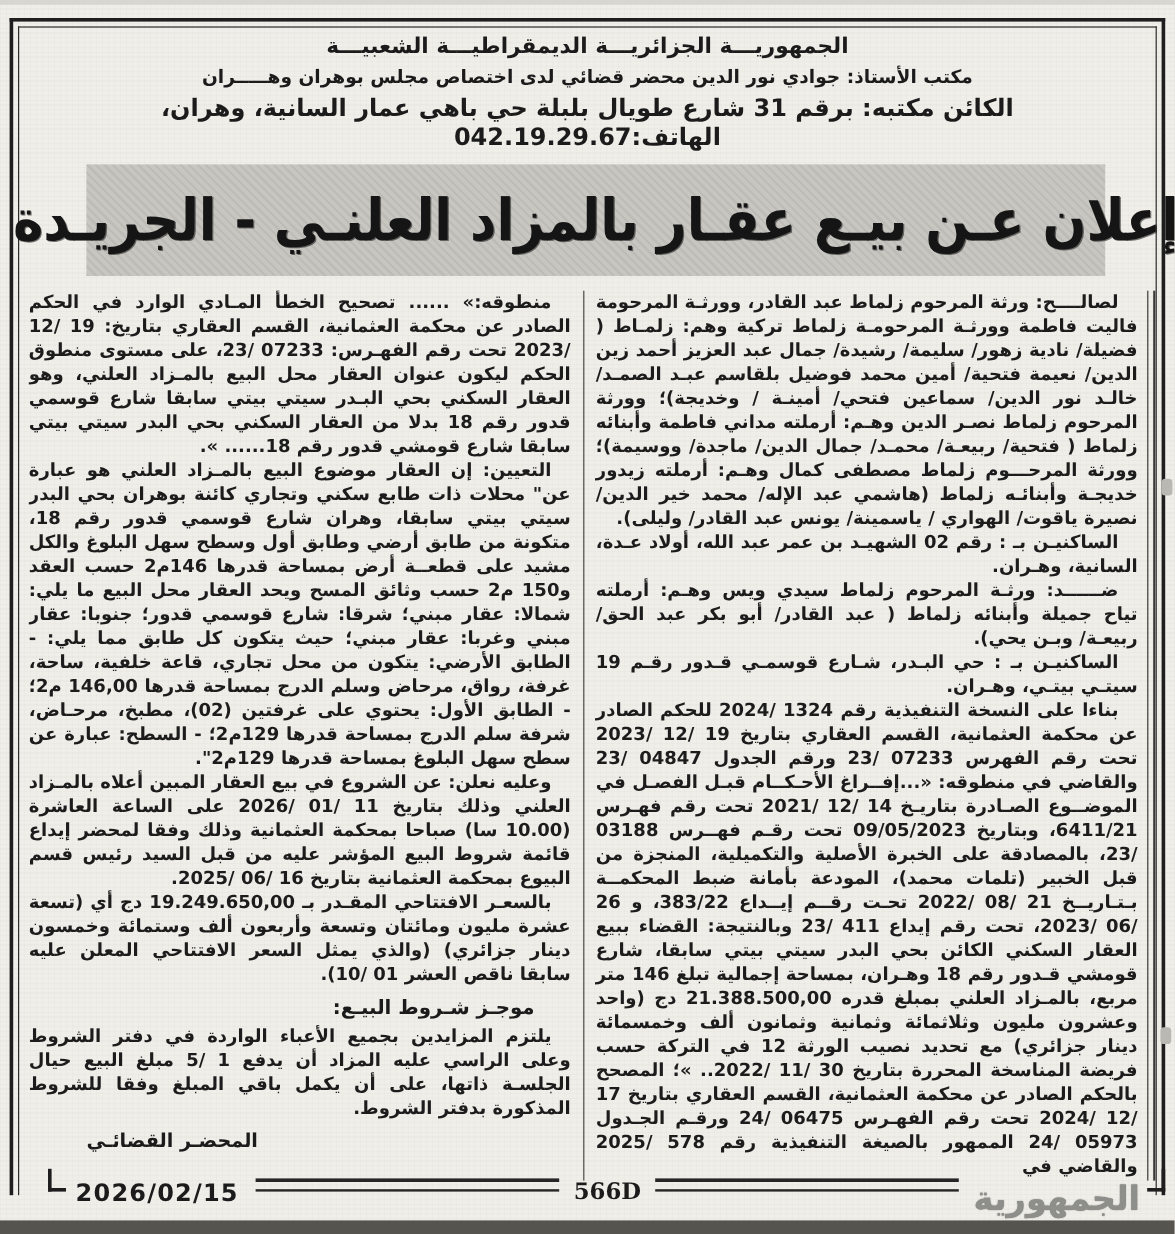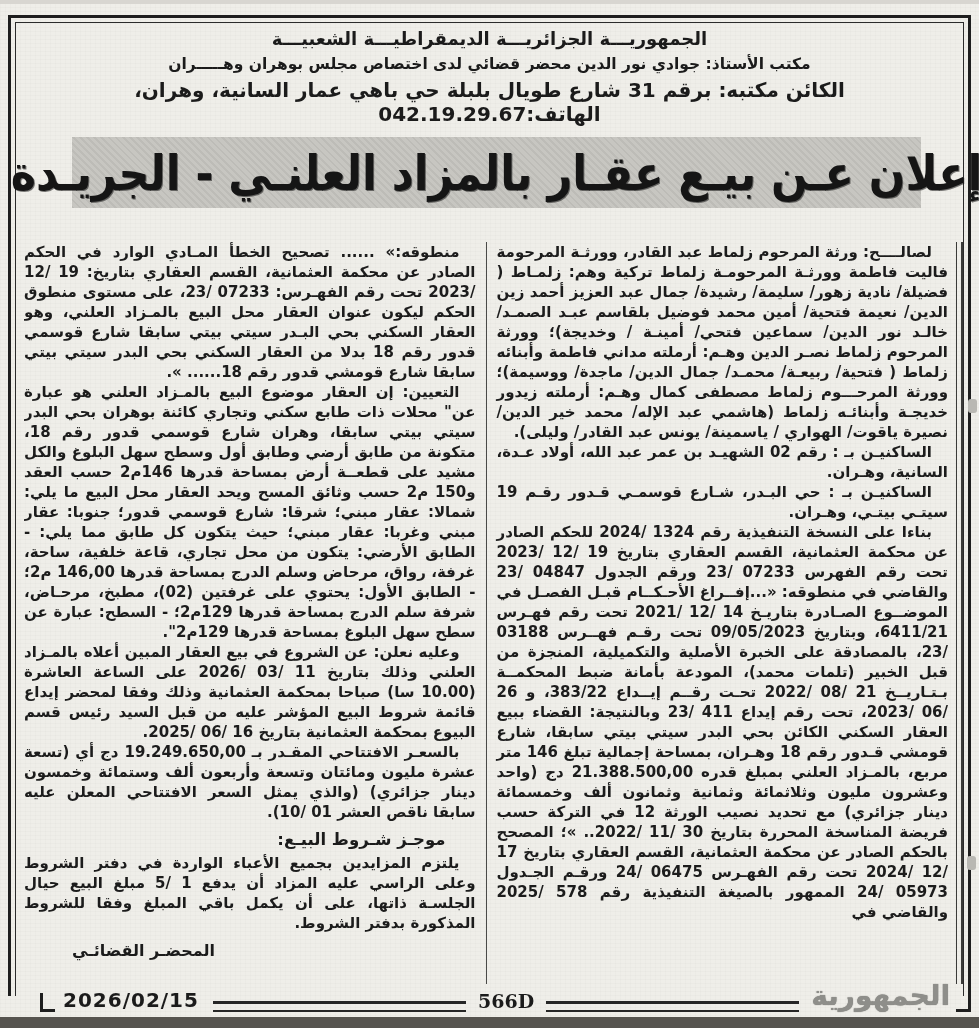--- a/index.html
+++ b/index.html
@@ -31,21 +31,21 @@
   
   .header{
     position:absolute;top:24px;left:60px;right:60px;
     text-align:center;
   }
   .header .h1{font-size:18px;font-weight:bold;letter-spacing:.5px;margin-bottom:6px;}
   .header .h2{font-size:15.5px;font-weight:bold;margin-bottom:5px;}
   .header .h3{font-size:20px;font-weight:bold;}
   
   .title-band{
-    position:absolute;left:72px;right:58px;top:133px;height:71px;
+    position:absolute;left:72px;right:58px;top:133px;height:93px;
     background:#c7c6c1;
     background-image:repeating-linear-gradient(45deg, rgba(0,0,0,0.05) 0 2px, transparent 2px 5px);
     display:flex;align-items:center;justify-content:center;
   }
   .title-band .title{
     font-size:43px;font-weight:bold;white-space:nowrap;
     color:#151515;
     text-shadow:1px 1px 0 rgba(20,20,20,.55);
     transform:scaleY(1.12);
   }
@@ -67,21 +67,21 @@
     font-size:16.5px;font-weight:bold;
     padding:8px 30px 4px 0;
   }
   .signature{
     font-size:16px;font-weight:bold;
     text-align:left;padding-left:48px;margin-top:8px;
   }
   
   .footer{
     position:absolute;left:8px;right:8px;top:978px;height:30px;
-    display:flex;align-items:flex-end;direction:ltr;padding-left:32px;
+    display:flex;align-items:flex-start;direction:ltr;padding-left:32px;
   }
   .corner-l{width:12px;height:16px;border-left:3px solid #1e1e1e;border-bottom:3px solid #1e1e1e;margin-top:-8px;}
   .corner-r{width:12px;height:16px;border-right:3px solid #1e1e1e;border-bottom:3px solid #1e1e1e;margin-top:-8px;}
   .footer .date{font-size:20px;font-weight:bold;padding:0 8px;letter-spacing:1px;}
   .footer .rule{flex:1;height:6px;border-top:3px solid #262626;border-bottom:2px solid #262626;margin:0 6px;}
   .footer .code{font-family:"DejaVu Serif", serif;font-size:19px;font-weight:bold;padding:0 6px;}
   .footer .logo{
     font-size:28px;font-weight:bold;color:#8e8e8a;
     text-shadow:0 0 1px #6d6d69;
     padding:0 6px;direction:rtl;
@@ -107,30 +107,31 @@
   <div class="title-band">
     <div class="title">إعلان عـن بيـع عقـار بالمزاد العلنـي - الجريـدة</div>
   </div>
 
   <div class="bodywrap">
     <div class="rule-right"></div>
 
     <div class="col">
       <p>لصالــــح: ورثة المرحوم زلماط عبد القادر، وورثـة المرحومة فاليت فاطمة وورثـة المرحومـة زلماط تركية وهم: زلمـاط ( فضيلة/ نادية زهور/ سليمة/ رشيدة/ جمال عبد العزيز أحمد زين الدين/ نعيمة فتحية/ أمين محمد فوضيل بلقاسم عبـد الصمـد/ خالـد نور الدين/ سماعين فتحي/ أمينـة / وخديجة)؛ وورثة المرحوم زلماط نصـر الدين وهـم: أرملته مداني فاطمة وأبنائه زلماط ( فتحية/ ربيعـة/ محمـد/ جمال الدين/ ماجدة/ ووسيمة)؛ وورثة المرحـــوم زلماط مصطفى كمال وهـم: أرملته زيدور خديجـة وأبنائـه زلماط (هاشمي عبد الإله/ محمد خير الدين/ نصيرة ياقوت/ الهواري / ياسمينة/ يونس عبد القادر/ وليلى).</p>
       <p>الساكنيـن بـ : رقم 02 الشهيـد بن عمر عبد الله، أولاد عـدة، السانية، وهـران.</p>
+      <p>ضــــــد: ورثـة المرحوم زلماط سيدي ويس وهـم: أرملته تياح جميلة وأبنائه زلماط ( عبد القادر/ أبو بكر عبد الحق/ ربيعـة/ وبـن يحي).</p>
       <p>الساكنيـن بـ : حي البـدر، شـارع قوسمـي قـدور رقـم 19 سيتـي بيتـي، وهـران.</p>
       <p>بناءا على النسخة التنفيذية رقم 1324 /2024 للحكم الصادر عن محكمة العثمانية، القسم العقاري بتاريخ 19 /12 /2023 تحت رقم الفهرس 07233 /23 ورقم الجدول 04847 /23 والقاضي في منطوقه: «...إفــراغ الأحـكــام قبـل الفصـل في الموضــوع الصـادرة بتاريـخ 14 /12 /2021 تحت رقم فهـرس 6411/21، وبتاريخ 09/05/2023 تحت رقـم فهــرس 03188 /23، بالمصادقة على الخبرة الأصلية والتكميلية، المنجزة من قبل الخبير (تلمات محمد)، المودعة بأمانة ضبط المحكمــة بـتـاريــخ 21 /08 /2022 تحـت رقــم إيــداع 383/22، و 26 /06 /2023، تحت رقم إيداع 411 /23 وبالنتيجة: القضاء ببيع العقار السكني الكائن بحي البدر سيتي بيتي سابقا، شارع قومشي قـدور رقم 18 وهـران، بمساحة إجمالية تبلغ 146 متر مربع، بالمـزاد العلني بمبلغ قدره 21.388.500,00 دج (واحد وعشرون مليون وثلاثمائة وثمانية وثمانون ألف وخمسمائة دينار جزائري) مع تحديد نصيب الورثة 12 في التركة حسب فريضة المناسخة المحررة بتاريخ 30 /11 /2022.. »؛ المصحح بالحكم الصادر عن محكمة العثمانية، القسم العقاري بتاريخ 17 /12 /2024 تحت رقم الفهـرس 06475 /24 ورقـم الجـدول 05973 /24 الممهور بالصيغة التنفيذية رقم 578 /2025 والقاضي في</p>
     </div>
 
     <div class="col-divider"></div>
 
     <div class="col">
       <p>منطوقه:» ...... تصحيح الخطأ المـادي الوارد في الحكم الصادر عن محكمة العثمانية، القسم العقاري بتاريخ: 19 /12 /2023 تحت رقم الفهـرس: 07233 /23، على مستوى منطوق الحكم ليكون عنوان العقار محل البيع بالمـزاد العلني، وهو العقار السكني بحي البـدر سيتي بيتي سابقا شارع قوسمي قدور رقم 18 بدلا من العقار السكني بحي البدر سيتي بيتي سابقا شارع قومشي قدور رقم 18...... ».</p>
       <p>التعيين: إن العقار موضوع البيع بالمـزاد العلني هو عبارة عن" محلات ذات طابع سكني وتجاري كائنة بوهران بحي البدر سيتي بيتي سابقا، وهران شارع قوسمي قدور رقم 18، متكونة من طابق أرضي وطابق أول وسطح سهل البلوغ والكل مشيد على قطعــة أرض بمساحة قدرها 146م2 حسب العقد و150 م2 حسب وثائق المسح ويحد العقار محل البيع ما يلي: شمالا: عقار مبني؛ شرقا: شارع قوسمي قدور؛ جنوبا: عقار مبني وغربا: عقار مبني؛ حيث يتكون كل طابق مما يلي: - الطابق الأرضي: يتكون من محل تجاري، قاعة خلفية، ساحة، غرفة، رواق، مرحاض وسلم الدرج بمساحة قدرها 146,00 م2؛ - الطابق الأول: يحتوي على غرفتين (02)، مطبخ، مرحـاض، شرفة سلم الدرج بمساحة قدرها 129م2؛ - السطح: عبارة عن سطح سهل البلوغ بمساحة قدرها 129م2".</p>
-      <p>وعليه نعلن: عن الشروع في بيع العقار المبين أعلاه بالمـزاد العلني وذلك بتاريخ 11 /03 /2026 على الساعة العاشرة (10.00 سا) صباحا بمحكمة العثمانية وذلك وفقا لمحضر إيداع قائمة شروط البيع المؤشر عليه من قبل السيد رئيس قسم البيوع بمحكمة العثمانية بتاريخ 16 /06 /2025.</p>
+      <p>وعليه نعلن: عن الشروع في بيع العقار المبين أعلاه بالمـزاد العلني وذلك بتاريخ 11 /01 /2026 على الساعة العاشرة (10.00 سا) صباحا بمحكمة العثمانية وذلك وفقا لمحضر إيداع قائمة شروط البيع المؤشر عليه من قبل السيد رئيس قسم البيوع بمحكمة العثمانية بتاريخ 16 /06 /2025.</p>
       <p>بالسعـر الافتتاحي المقـدر بـ 19.249.650,00 دج أي (تسعة عشرة مليون ومائتان وتسعة وأربعون ألف وستمائة وخمسون دينار جزائري) (والذي يمثل السعر الافتتاحي المعلن عليه سابقا ناقص العشر 01 /10).</p>
       <div class="section-heading">موجـز شـروط البيـع:</div>
       <p>يلتزم المزايدين بجميع الأعباء الواردة في دفتر الشروط وعلى الراسي عليه المزاد أن يدفع 1 /5 مبلغ البيع حيال الجلسـة ذاتها، على أن يكمل باقي المبلغ وفقا للشروط المذكورة بدفتر الشروط.</p>
       <div class="signature">المحضـر القضائـي</div>
     </div>
   </div>
 
   <div class="footer">
     <div class="corner-l"></div>
     <div class="date">2026/02/15</div>

